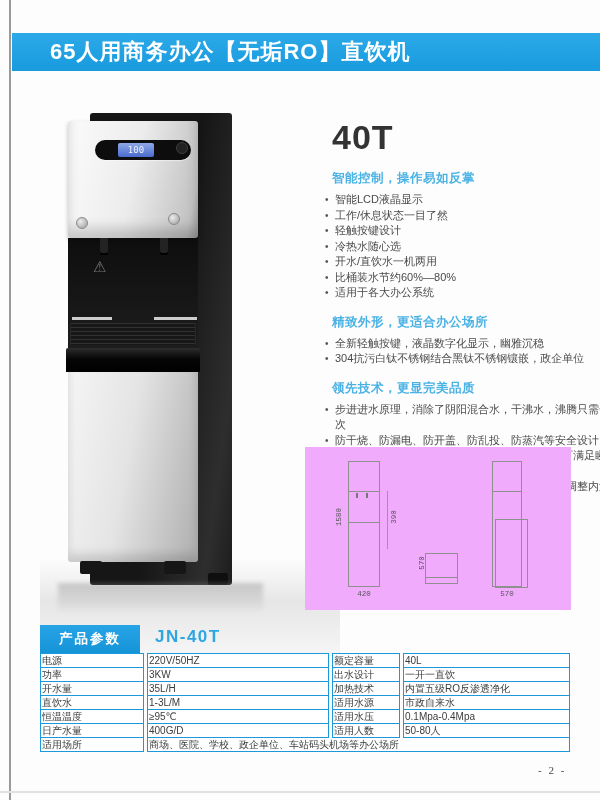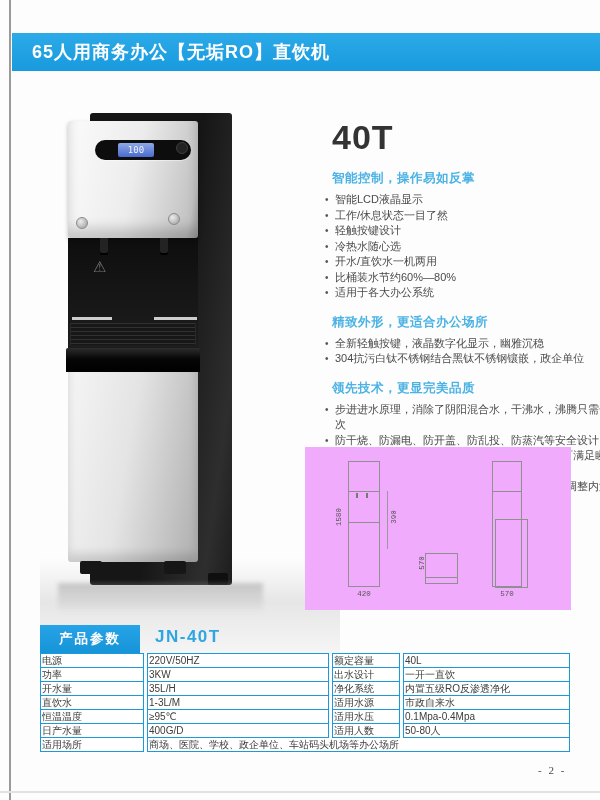--- a/index.html
+++ b/index.html
@@ -10,21 +10,21 @@
     font-family:"Liberation Sans","DejaVu Sans",sans-serif;
     color:#3c3c3c;
   }
   
   .page-edge-left { position:absolute; left:9px; top:0; width:2px; height:800px; background:#9a9a9a; }
   .page-edge-bottom { position:absolute; left:0; top:791px; width:600px; height:2px; background:#e2e2e2; }
 
   
   .header-bar { position:absolute; left:12px; top:33px; width:588px; height:38px;
     background:linear-gradient(180deg,#2caae8,#189ade); display:flex; align-items:center; }
-  .header-title { color:#fff; font-size:18px; font-weight:bold; padding-left:20px; letter-spacing:1px; }
+  .header-title { color:#fff; font-size:22px; font-weight:bold; padding-left:38px; letter-spacing:1px; }
 
   
   .floor { position:absolute; left:40px; top:558px; width:300px; height:98px;
     background:linear-gradient(180deg, rgba(230,230,230,0) 0%, #e6e6e6 45%, #f6f6f6 100%); }
   .machine { position:absolute; left:40px; top:95px; width:260px; height:530px; }
   .machine * { position:absolute; }
   .m-body { left:50px; top:18px; width:142px; height:472px; border-radius:3px;
     background:linear-gradient(98deg,#161616 55%, #2e2e2e 86%, #1d1d1d 100%); }
   .m-head { left:28px; top:26px; width:130px; height:117px; border-radius:3px;
     background:linear-gradient(102deg,#fbfbfb 0%, #ececec 50%, #c2c2c2 92%, #9f9f9f 100%);
@@ -197,21 +197,21 @@
     <div class="spec-cell row0">电源</div>
     <div class="spec-cell row0">220V/50HZ</div>
     <div class="spec-cell row0">额定容量</div>
     <div class="spec-cell row0">40L</div>
     <div class="spec-cell ">功率</div>
     <div class="spec-cell ">3KW</div>
     <div class="spec-cell ">出水设计</div>
     <div class="spec-cell ">一开一直饮</div>
     <div class="spec-cell ">开水量</div>
     <div class="spec-cell ">35L/H</div>
-    <div class="spec-cell ">净化系统</div>
+    <div class="spec-cell ">加热技术</div>
     <div class="spec-cell ">内置五级RO反渗透净化</div>
     <div class="spec-cell ">直饮水</div>
     <div class="spec-cell ">1-3L/M</div>
     <div class="spec-cell ">适用水源</div>
     <div class="spec-cell ">市政自来水</div>
     <div class="spec-cell ">恒温温度</div>
     <div class="spec-cell ">≥95℃</div>
     <div class="spec-cell ">适用水压</div>
     <div class="spec-cell ">0.1Mpa-0.4Mpa</div>
     <div class="spec-cell ">日产水量</div>

